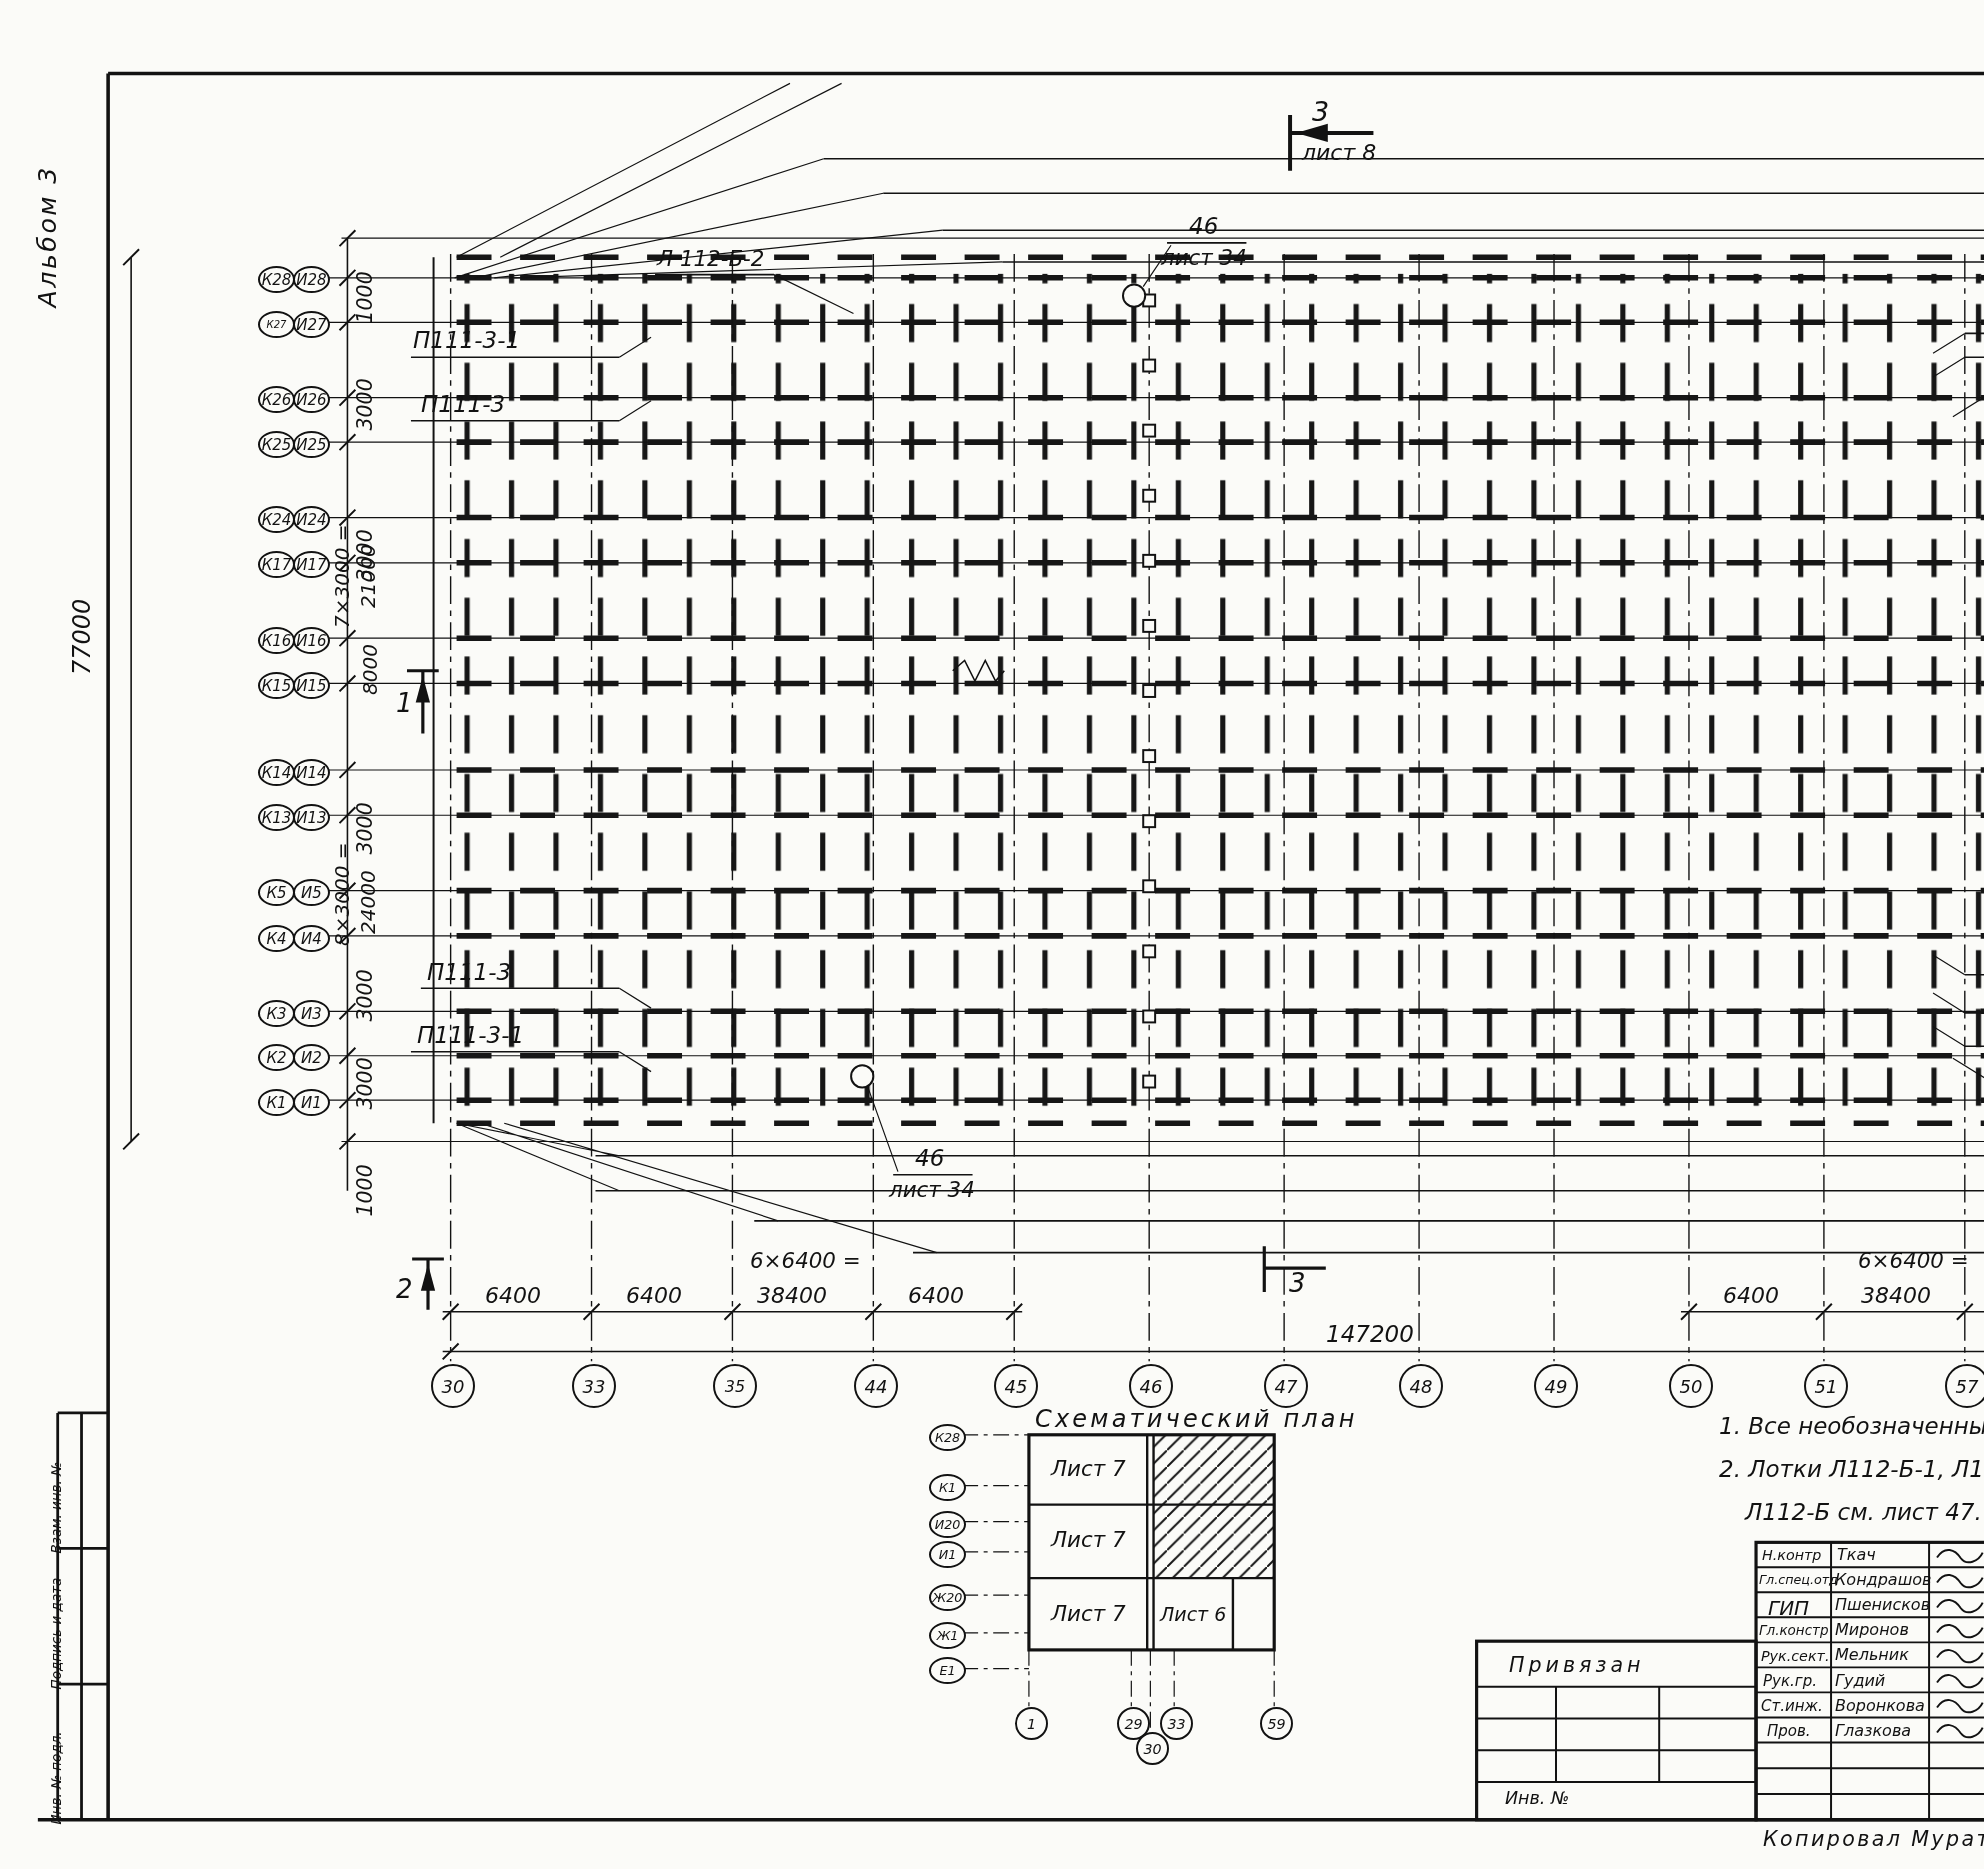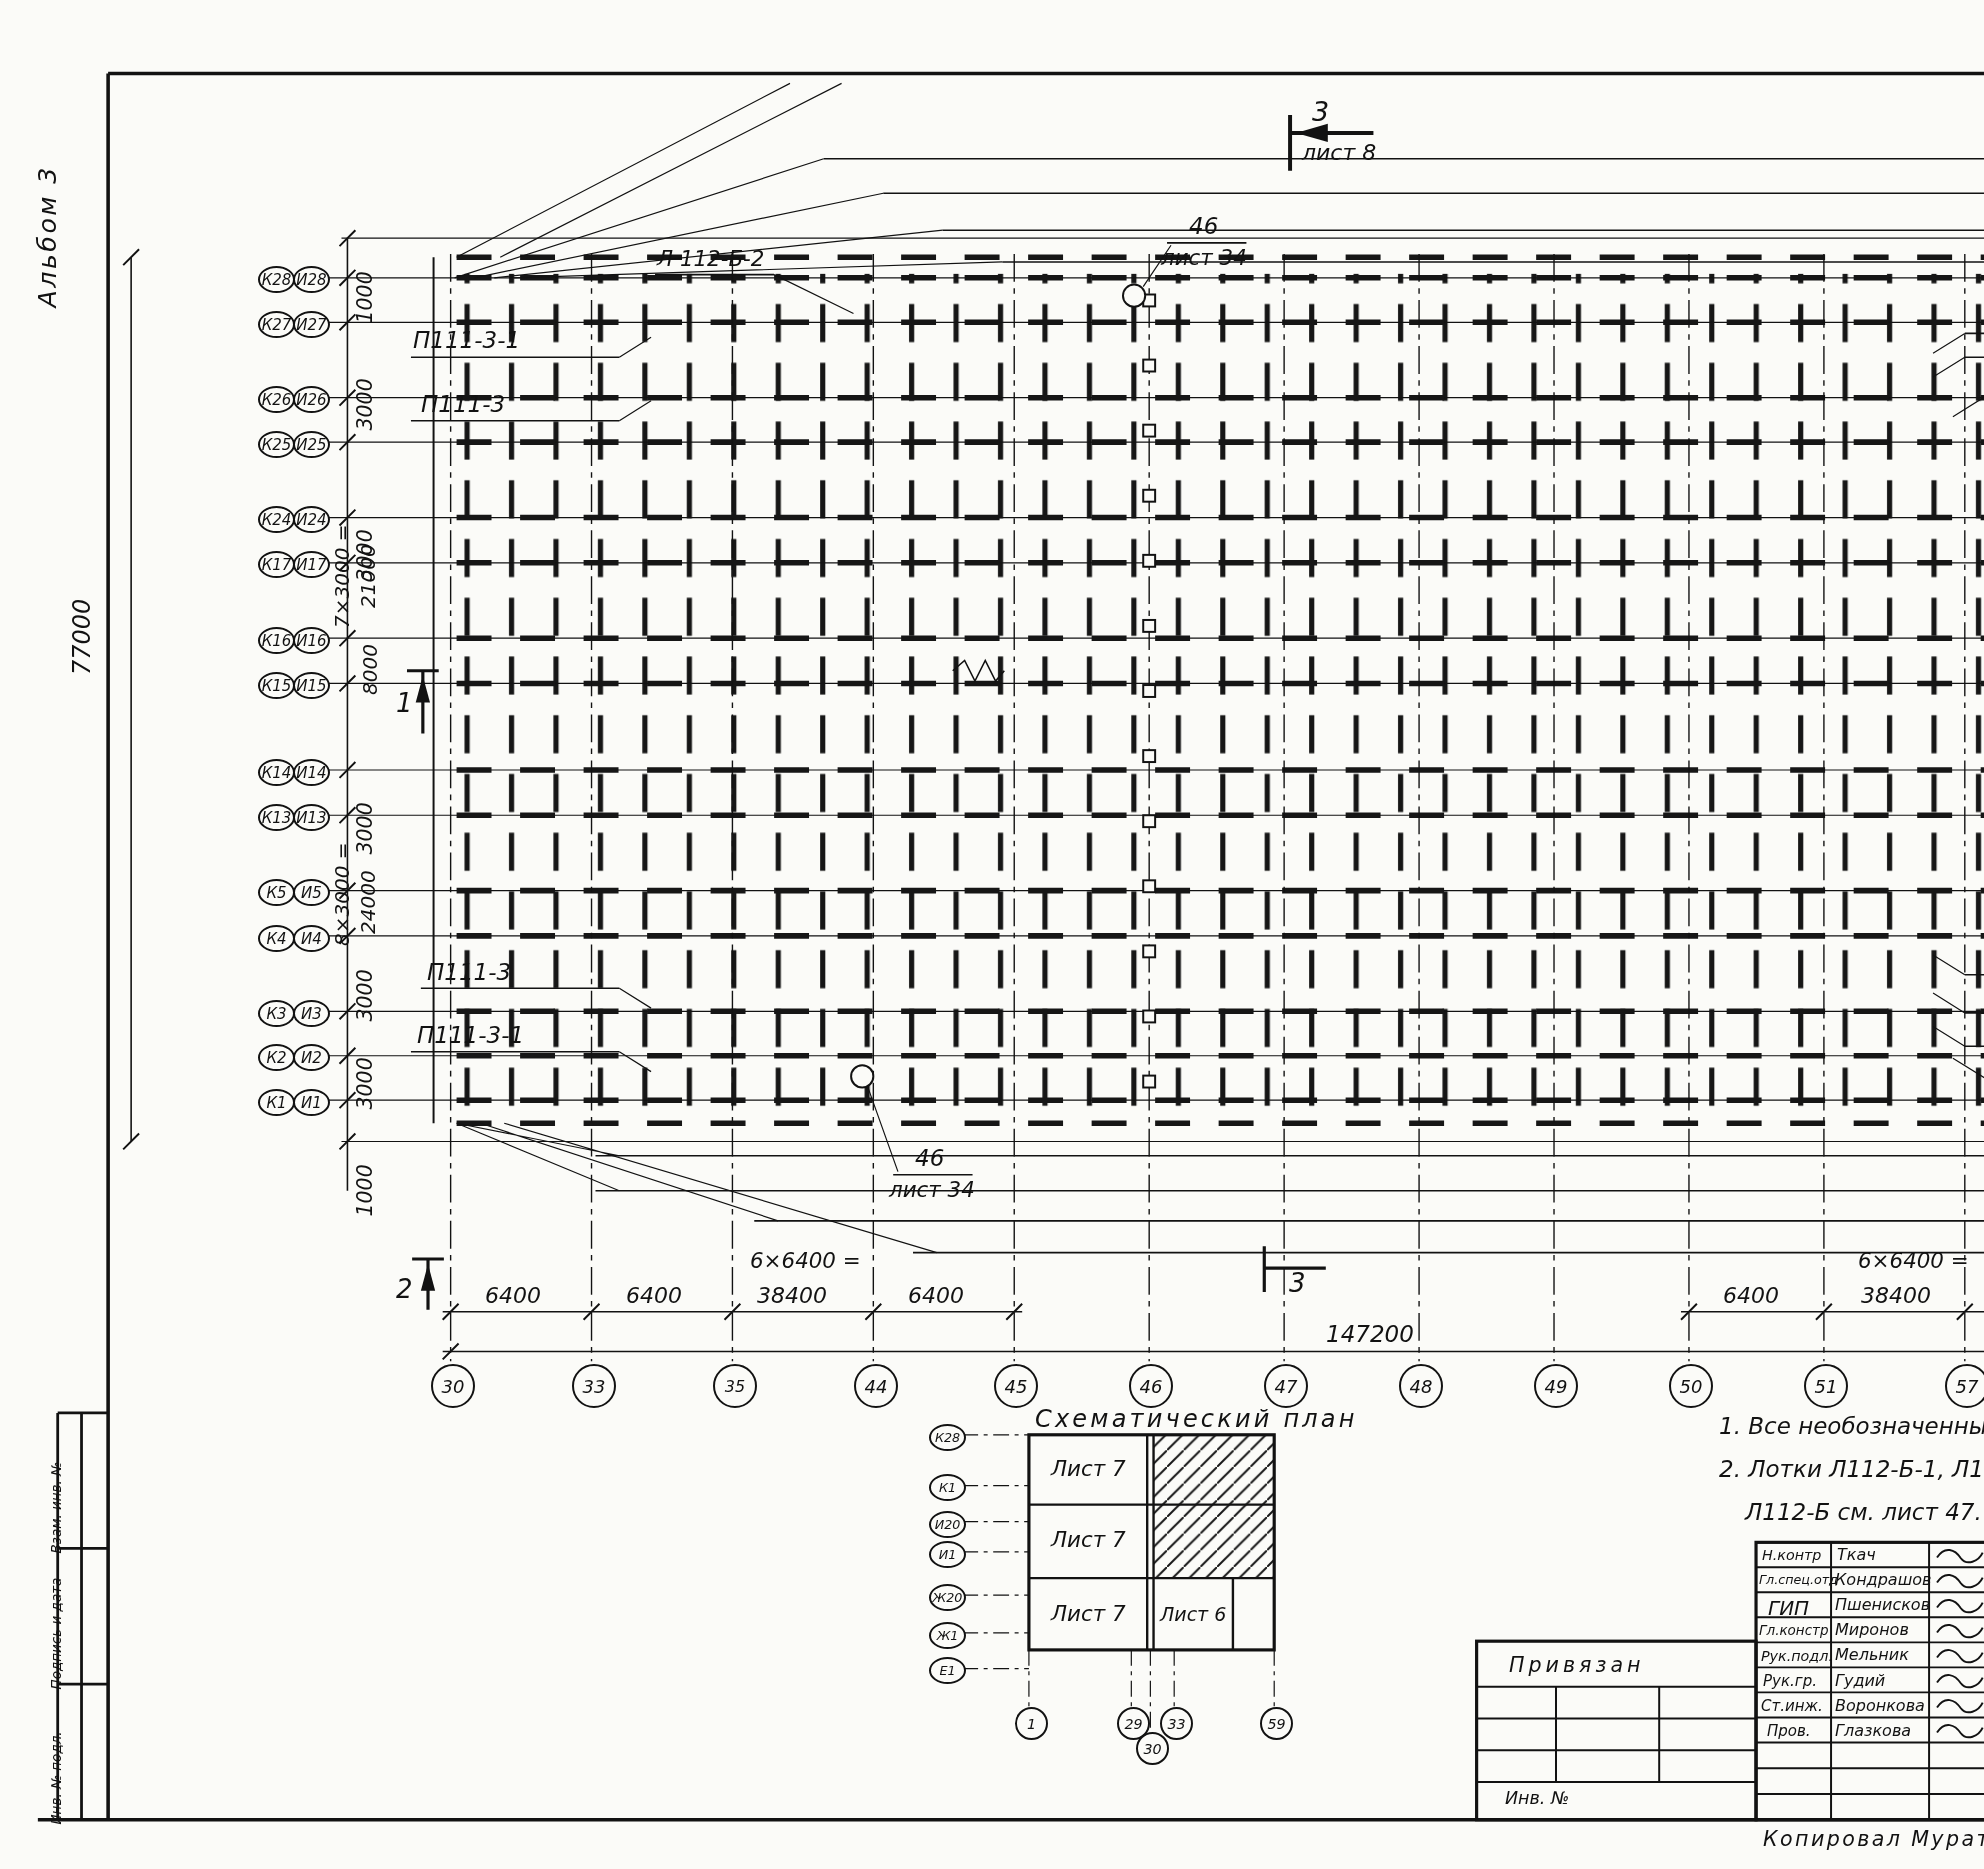--- a/index.html
+++ b/index.html
@@ -124,21 +124,21 @@
 <div class="t rot" style="left:63px;top:1540px;font-size:13.5px;">Взам. инв. №</div>
 <div class="t rot" style="left:63px;top:1676px;font-size:13.5px;">Подпись и дата</div>
 <div class="t rot" style="left:63px;top:1811px;font-size:13.5px;">Инв. № подл.</div>
 
 <div class="ax" style="left:258px;top:266px;width:33px;height:23px;font-size:15px;">
       <span>К28</span>
     </div>
 <div class="ax" style="left:293px;top:266px;width:33px;height:23px;font-size:15px;">
       <span>И28</span>
     </div>
-<div class="ax" style="left:258px;top:311px;width:33px;height:23px;font-size:15px;">
+<div class="ax" style="left:258px;top:311px;width:33px;height:23px;font-size:10px;">
       <span>К27</span>
     </div>
 <div class="ax" style="left:293px;top:311px;width:33px;height:23px;font-size:15px;">
       <span>И27</span>
     </div>
 <div class="ax" style="left:258px;top:386px;width:33px;height:23px;font-size:15px;">
       <span>К26</span>
     </div>
 <div class="ax" style="left:293px;top:386px;width:33px;height:23px;font-size:15px;">
       <span>И26</span>
@@ -347,21 +347,21 @@
 
 <div class="t" style="left:1759px;top:1574px;font-size:12.7px;">Гл.спец.отд</div>
 <div class="t" style="left:1835px;top:1572px;font-size:16px;">Кондрашов</div>
 
 <div class="t" style="left:1768px;top:1598px;font-size:20px;">ГИП</div>
 <div class="t" style="left:1835px;top:1597px;font-size:16px;">Пшенисков</div>
 
 <div class="t" style="left:1759px;top:1624px;font-size:13.5px;">Гл.констр</div>
 <div class="t" style="left:1835px;top:1622px;font-size:16px;">Миронов</div>
 
-<div class="t" style="left:1761px;top:1649px;font-size:14.3px;">Рук.подл.</div>
+<div class="t" style="left:1761px;top:1649px;font-size:14.3px;">Рук.сект.</div>
 <div class="t" style="left:1835px;top:1647px;font-size:16px;">Мельник</div>
 
 <div class="t" style="left:1763px;top:1674px;font-size:15px;">Рук.гр.</div>
 <div class="t" style="left:1835px;top:1673px;font-size:16px;">Гудий</div>
 
 <div class="t" style="left:1761px;top:1699px;font-size:15px;">Ст.инж.</div>
 <div class="t" style="left:1835px;top:1698px;font-size:16px;">Воронкова</div>
 
 <div class="t" style="left:1767px;top:1724px;font-size:15px;">Пров.</div>
 <div class="t" style="left:1835px;top:1723px;font-size:16px;">Глазкова</div>

